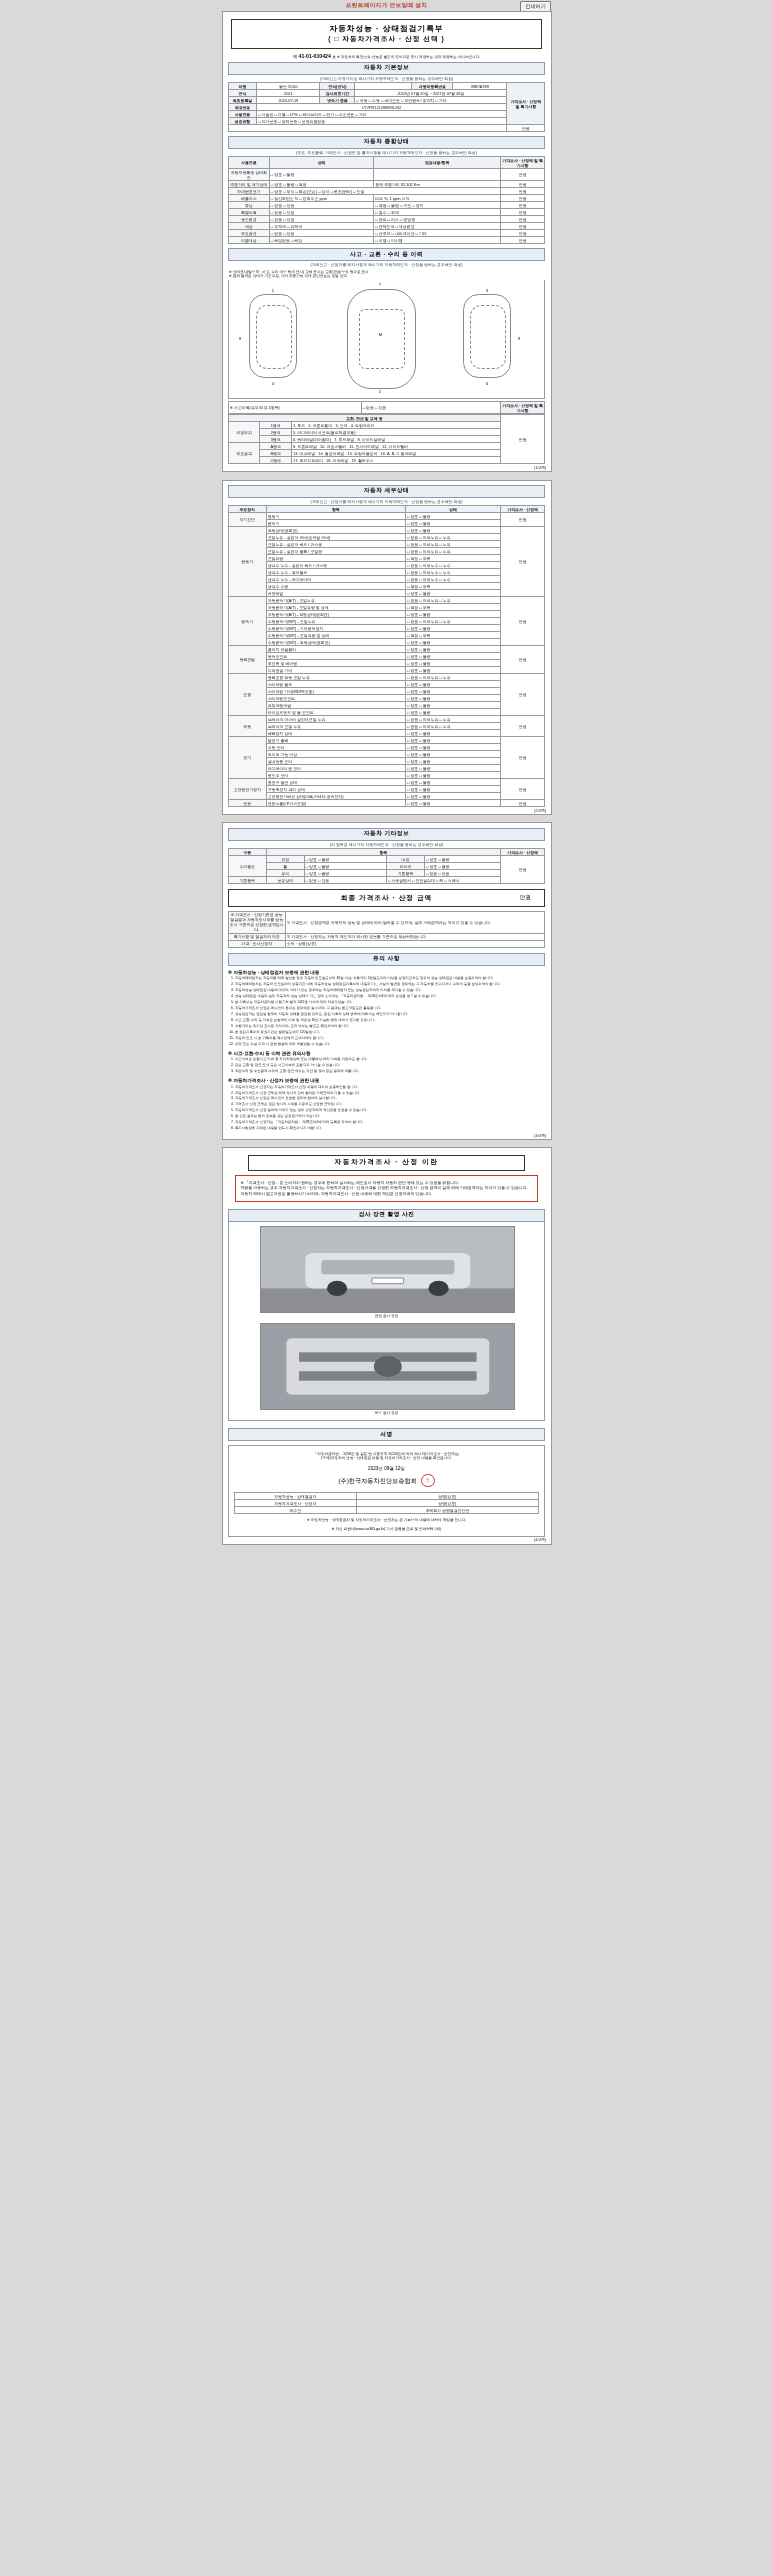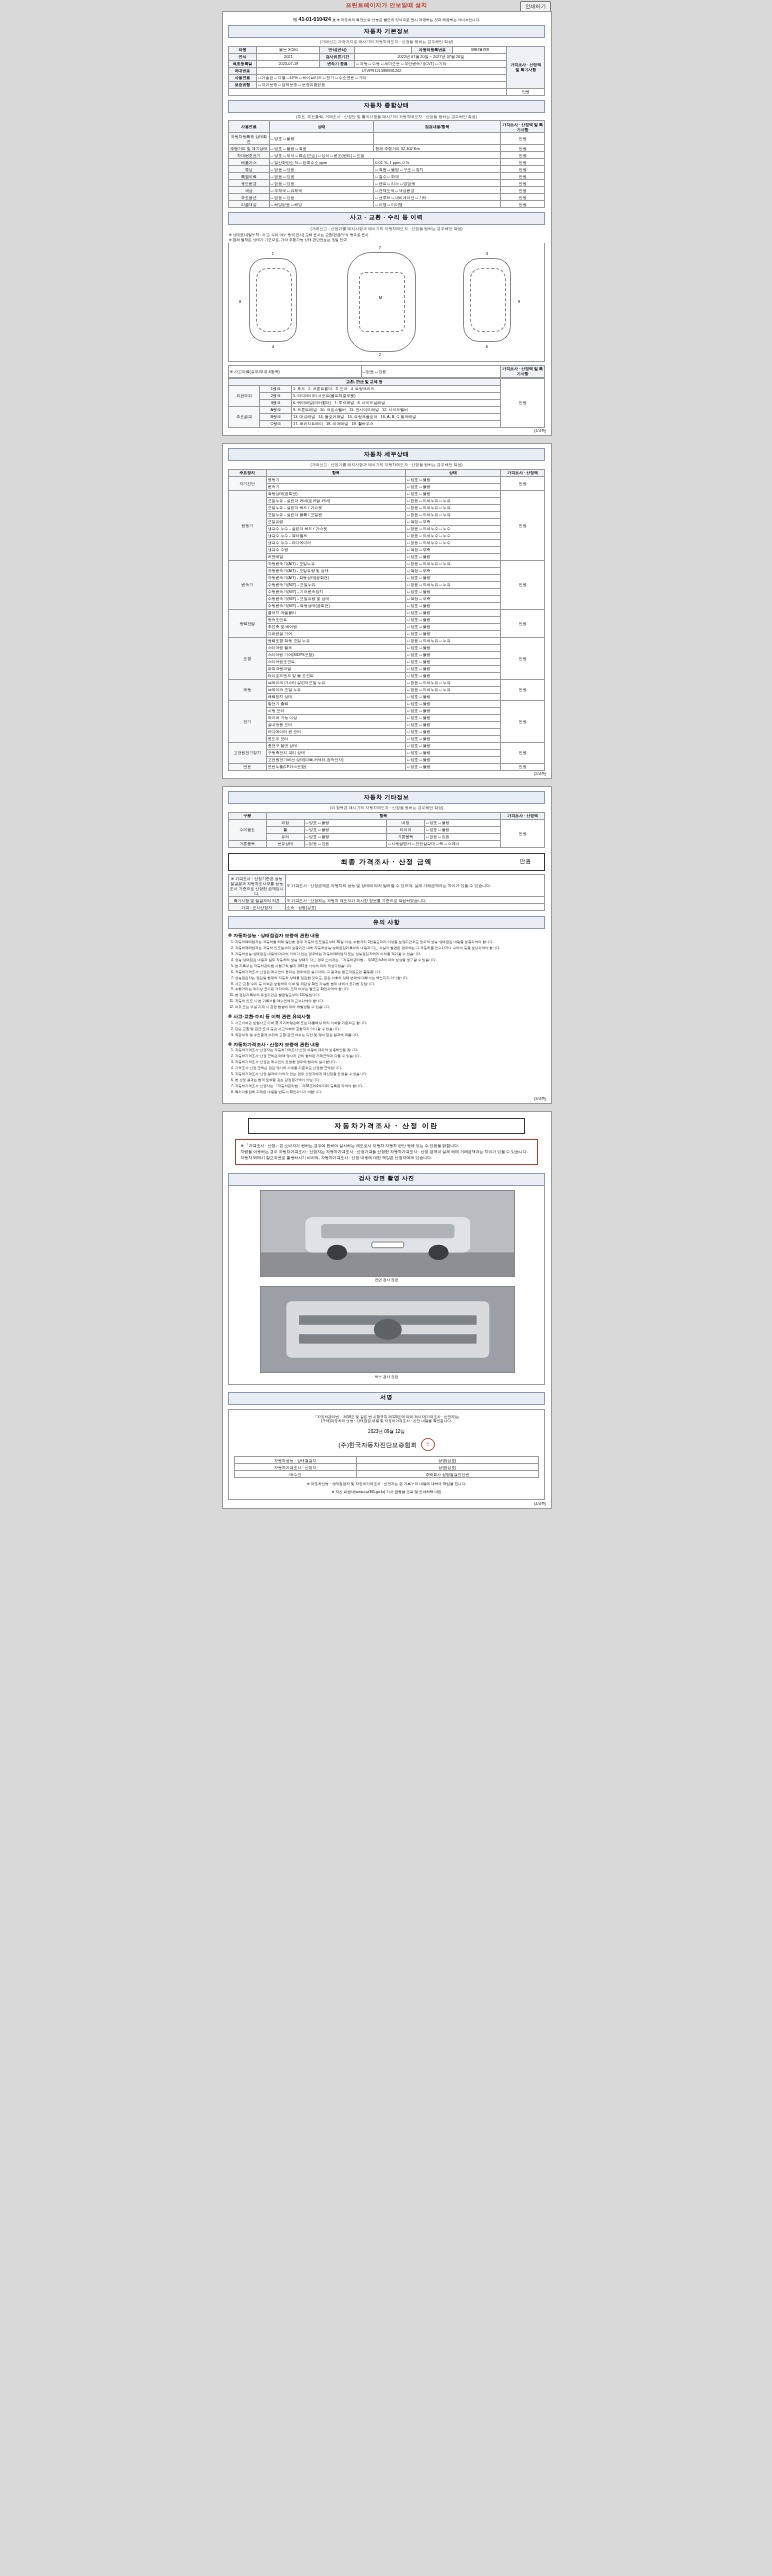--- a/index.html
+++ b/index.html
@@ -45,20 +45,24 @@
 <div class="page-wrap">
 
   <div class="topbar">
     <span class="tt">프린트페이지가 안보일때 설치</span>
     <button class="printbtn">인쇄하기</button>
   </div>
 
   <div class="sheet">
     <div class="pagenum">(1/4쪽)</div>
 
+    <div class="sheet-title">
+      <div class="l1">자동차성능 · 상태점검기록부</div>
+      <div class="l2">( □ 자동차가격조사 · 산정 선택  )</div>
+    </div>
 
     <div class="docno">
       <span>제</span>
       <b>41-01-010424</b>
       <span class="tiny">호  ※ 자동차의 특정소유·성능은 별도의 양식으로 명시 개공하는 것과 제공해는 서비스입니다.</span>
     </div>
 
     <div class="band">자동차 기본정보</div>
     <div class="subnote">(거래신고 가중거지로 돼시기의 자동차매도자 · 산정을 원하는 경우해만 작성)</div>
     <table class="g">

